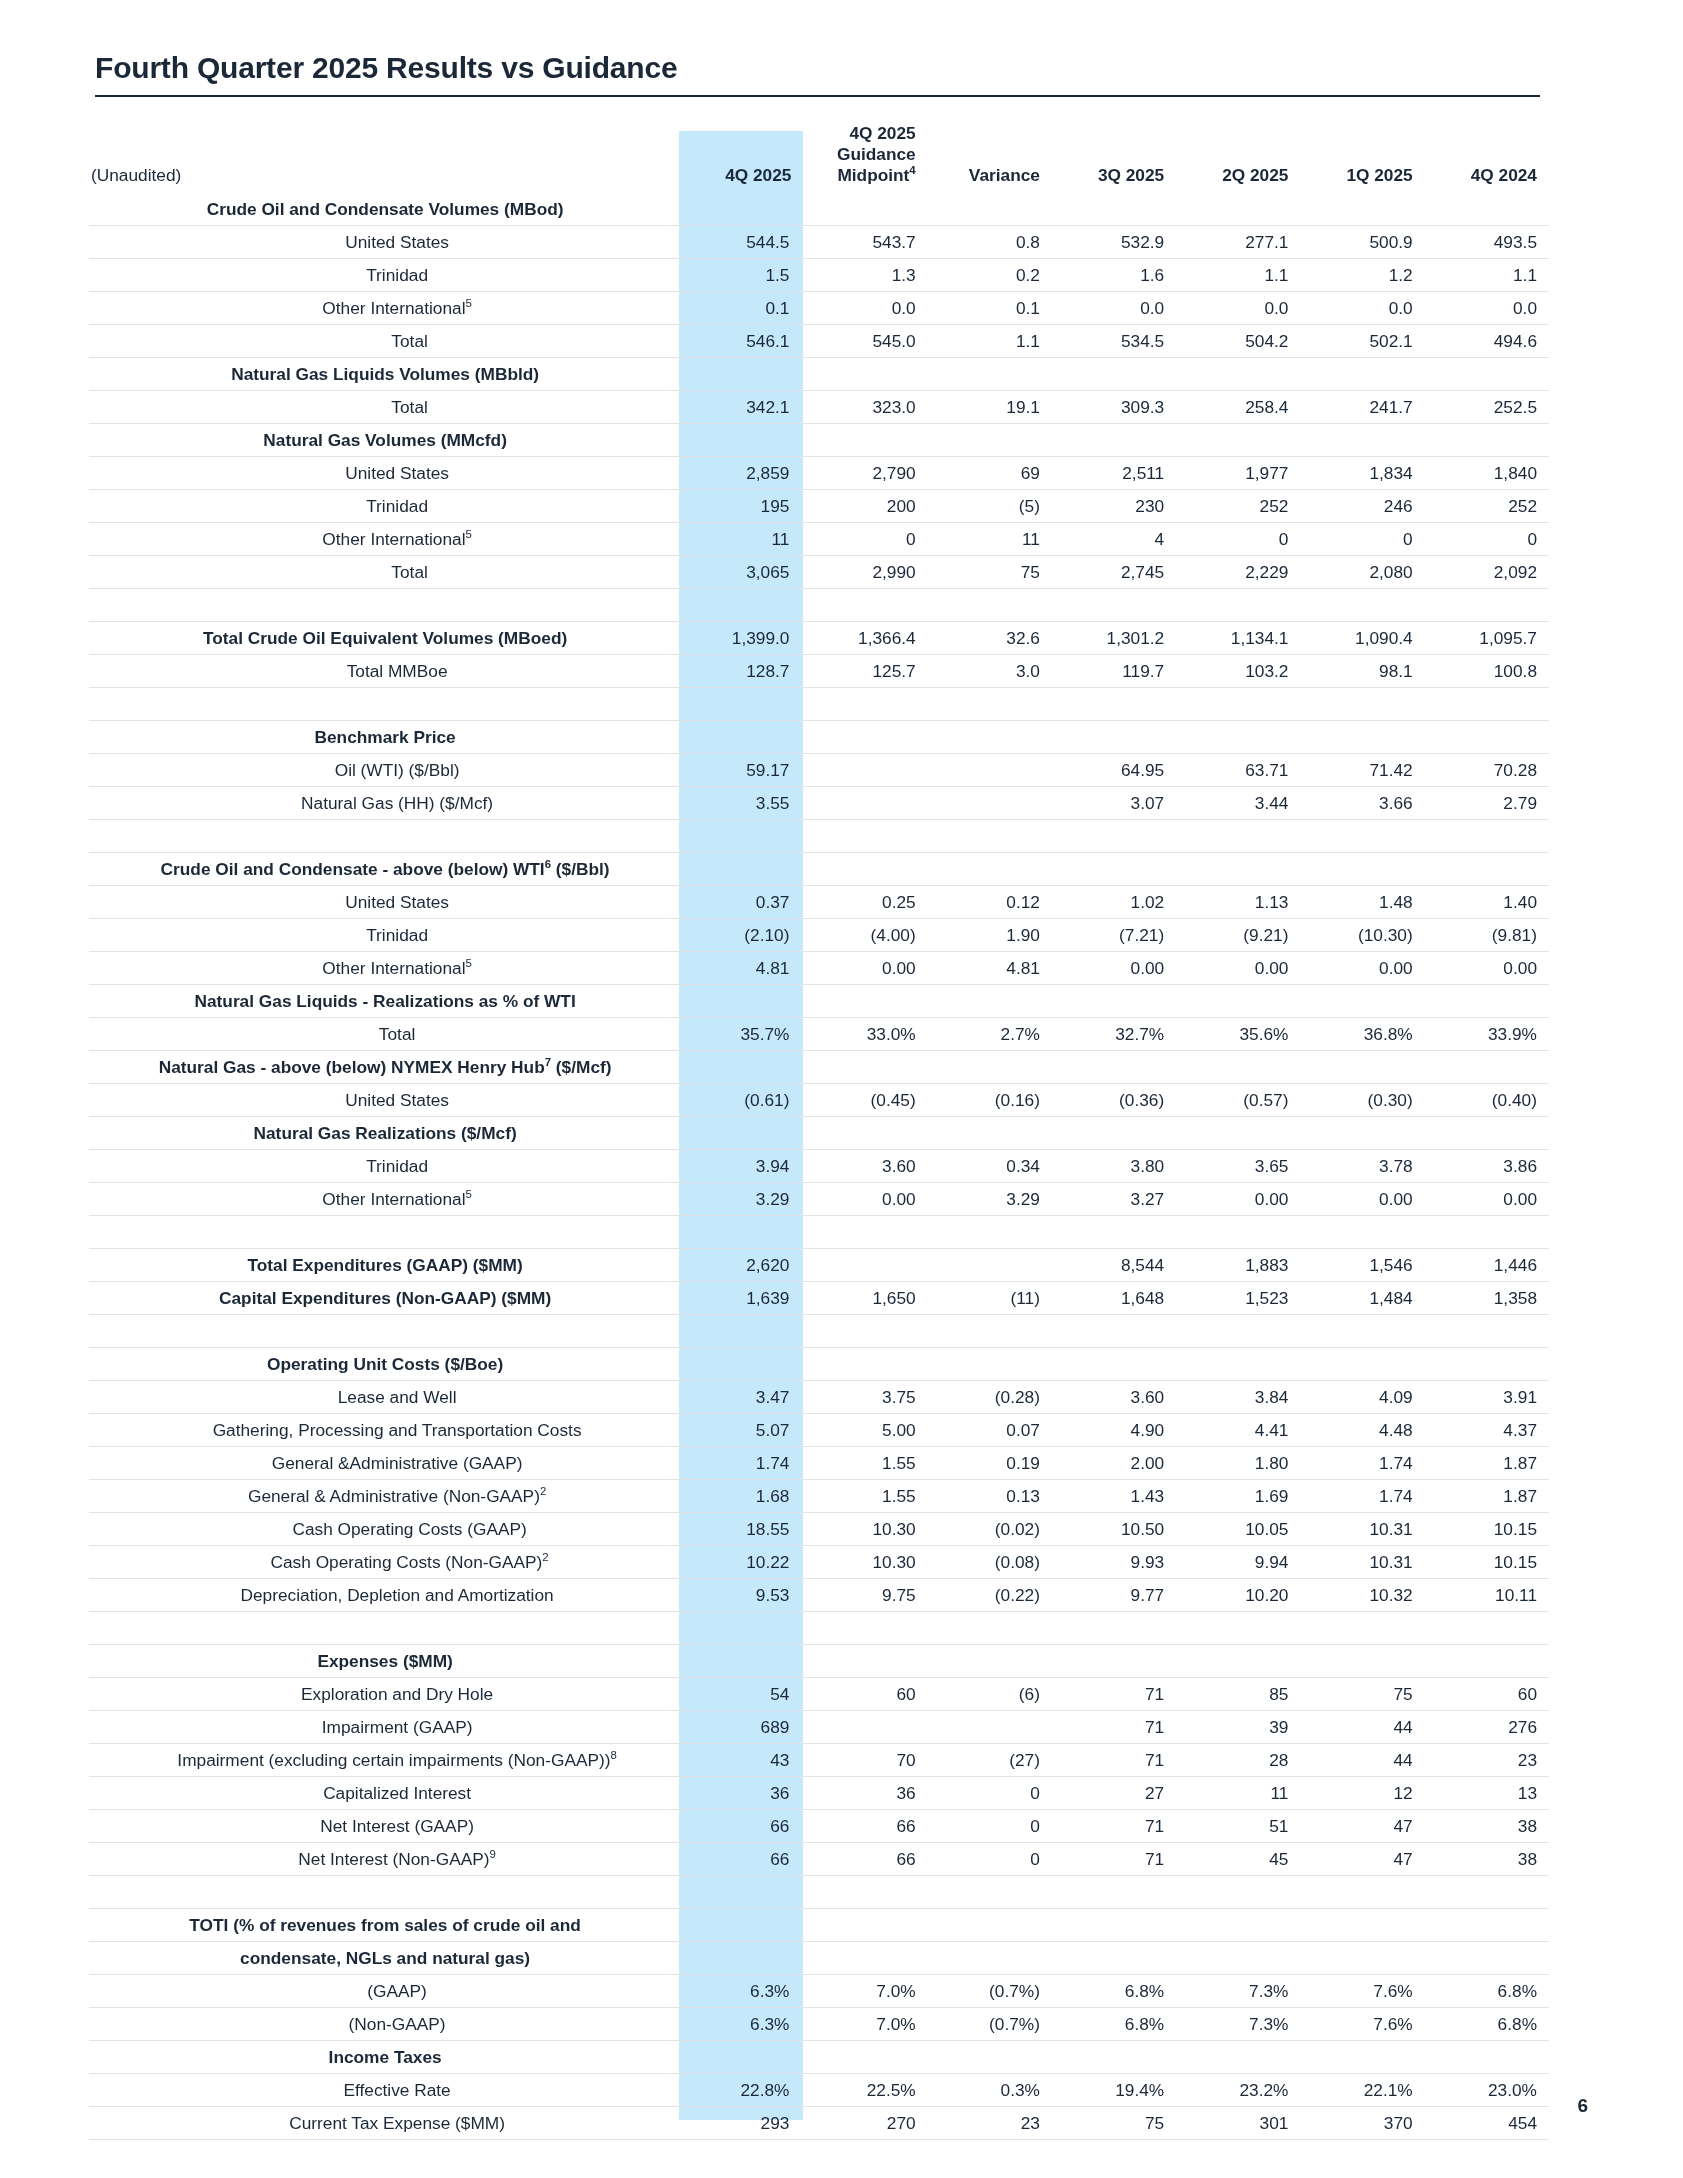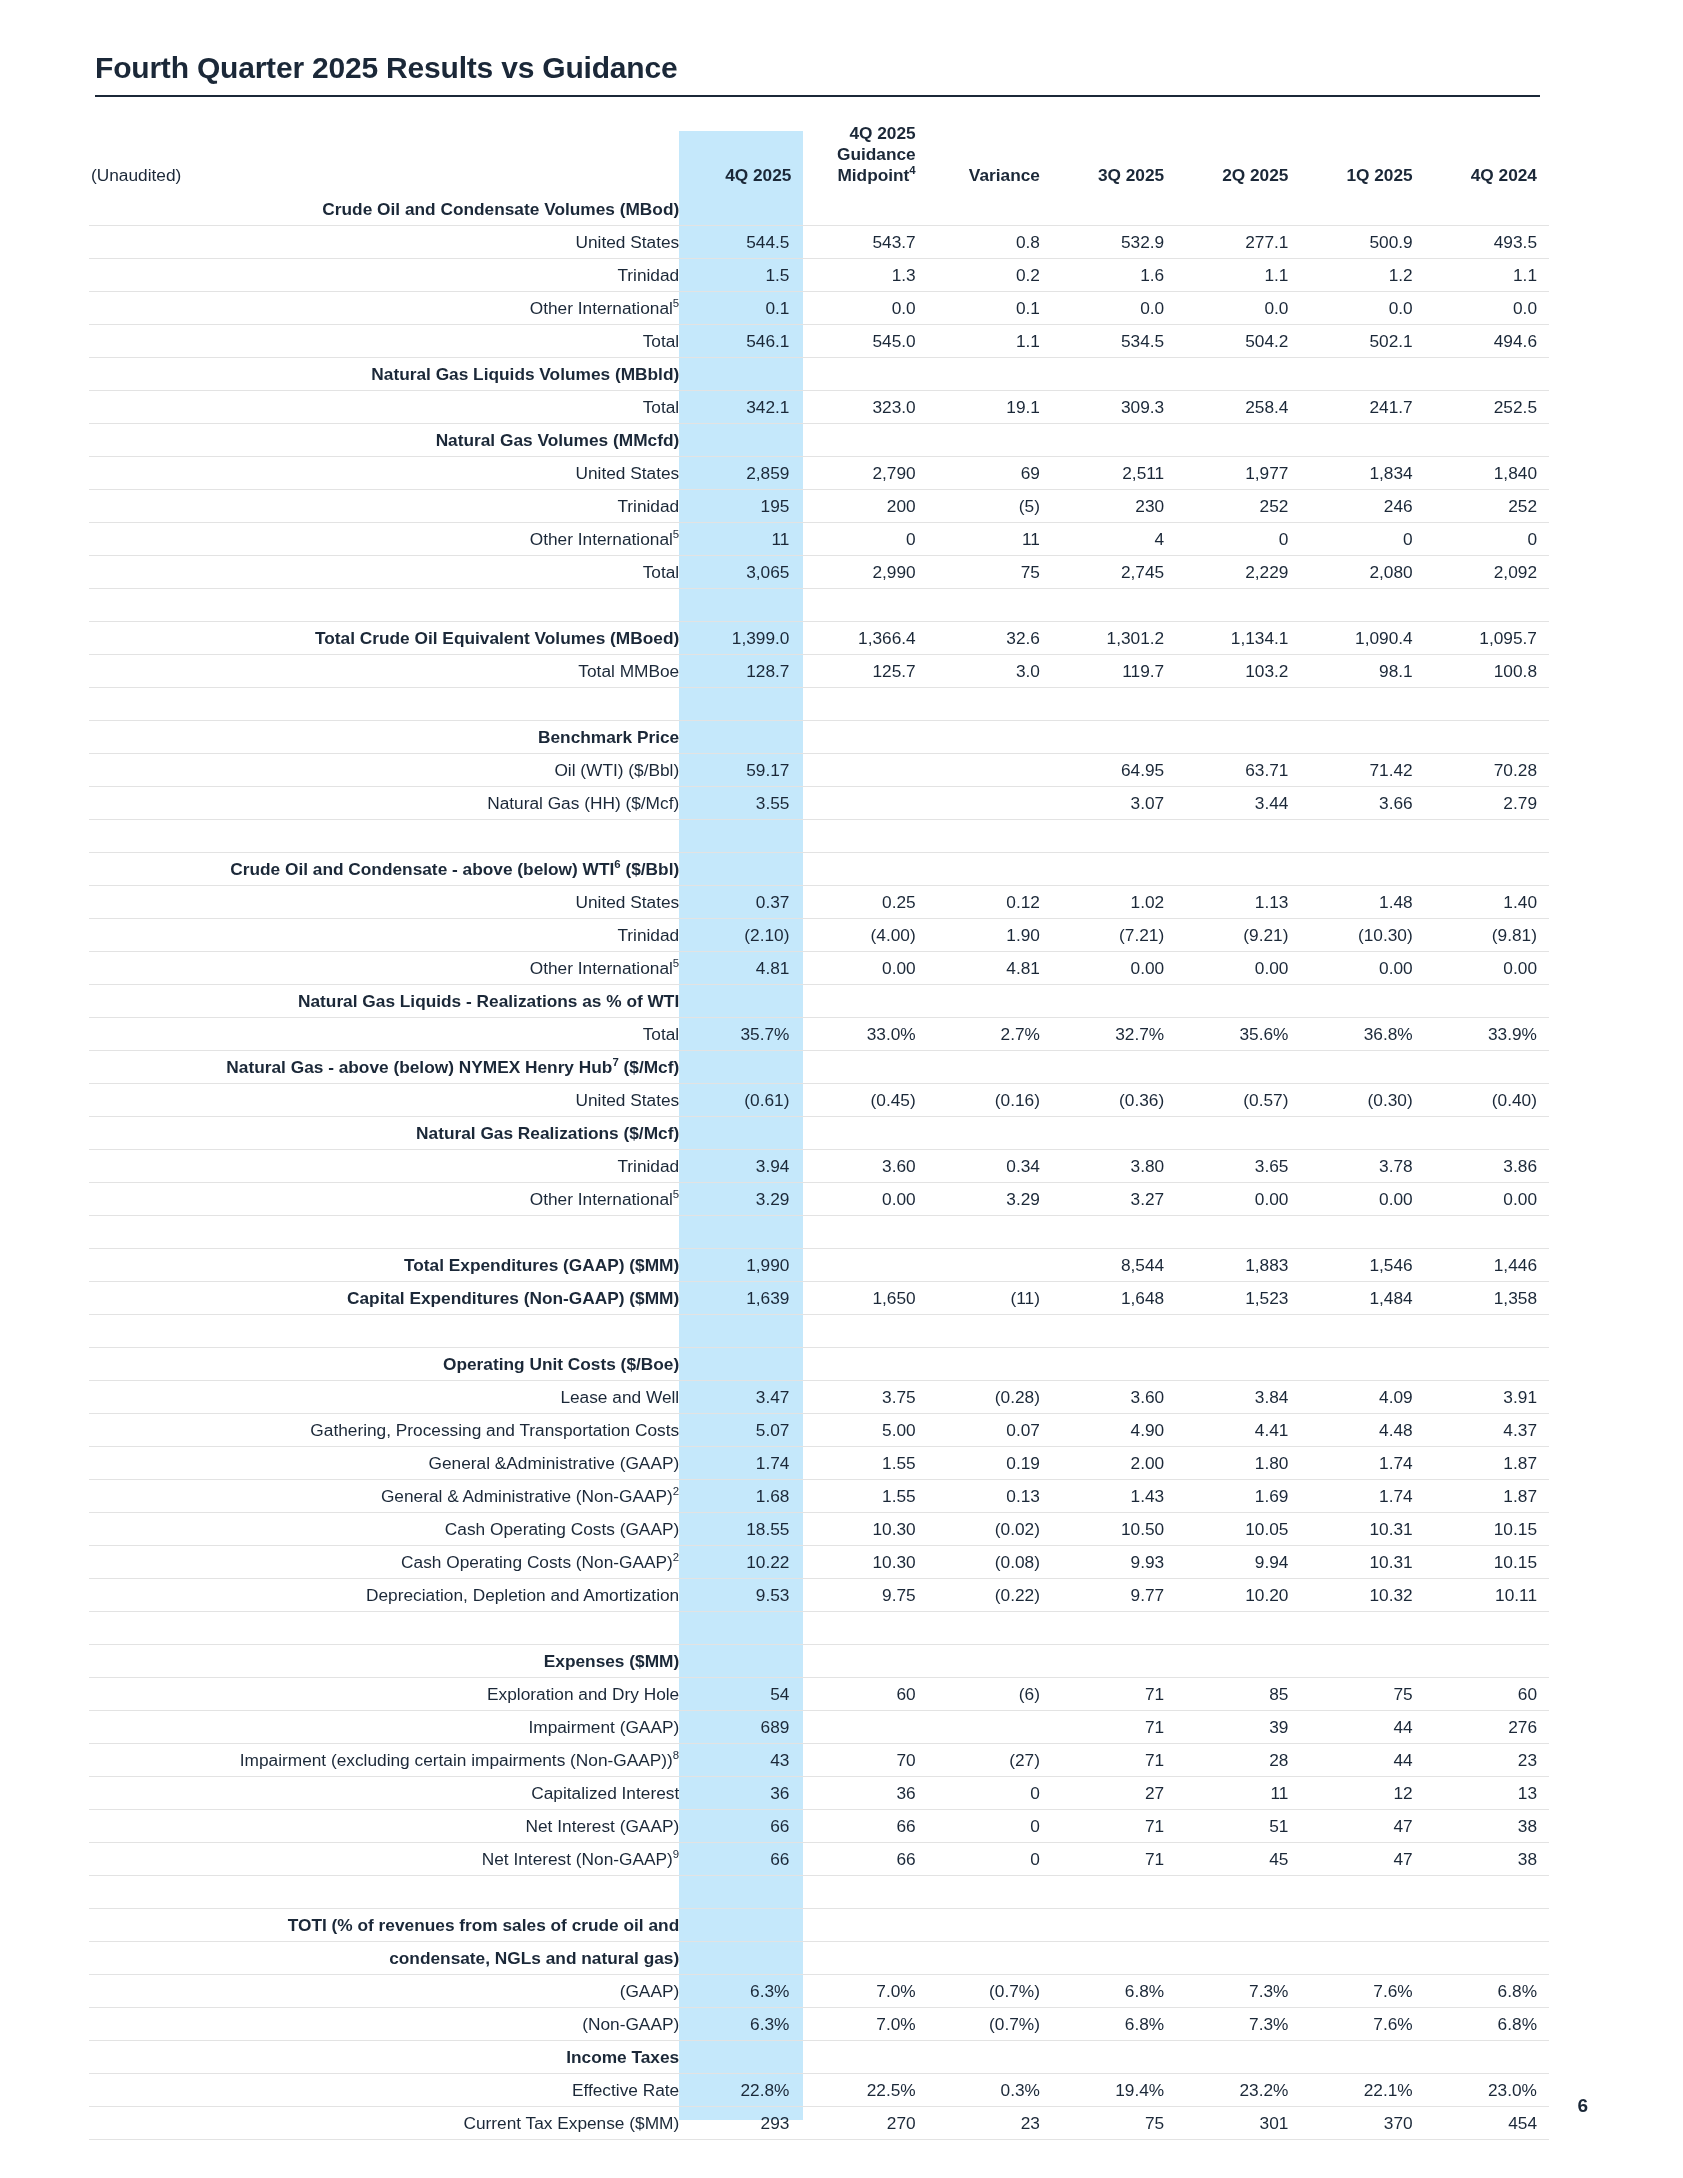--- a/index.html
+++ b/index.html
@@ -105,21 +105,21 @@
 
   tr.data td {
     height: 32px;
     border-bottom: 1.3px solid #e3e3e3;
     line-height: 32px;
     font-size: 17.3px;
     color: #1b2838;
     white-space: nowrap;
   }
   tr.data td.lbl {
-    text-align: right;
+    text-align: center;
     padding-left: 2px;
     overflow: hidden;
     text-overflow: clip;
     margin-left: 8px;
   }
   tr.data td.num {
     text-align: right;
     padding-right: 12px;
   }
   tr.data td.num.first {
@@ -499,21 +499,21 @@
             <td class="num">3.27</td>
             <td class="num">0.00</td>
             <td class="num">0.00</td>
             <td class="num">0.00</td>
           </tr>
           <tr class="spacer">
             <td colspan="8"></td>
           </tr>
           <tr class="data">
             <td class="lbl lvl0">Total Expenditures (GAAP) ($MM)</td>
-            <td class="num first">1,990</td>
+            <td class="num first">2,620</td>
             <td class="num"></td>
             <td class="num"></td>
             <td class="num">8,544</td>
             <td class="num">1,883</td>
             <td class="num">1,546</td>
             <td class="num">1,446</td>
           </tr>
           <tr class="data">
             <td class="lbl lvl0">Capital Expenditures (Non-GAAP) ($MM)</td>
             <td class="num first">1,639</td>

